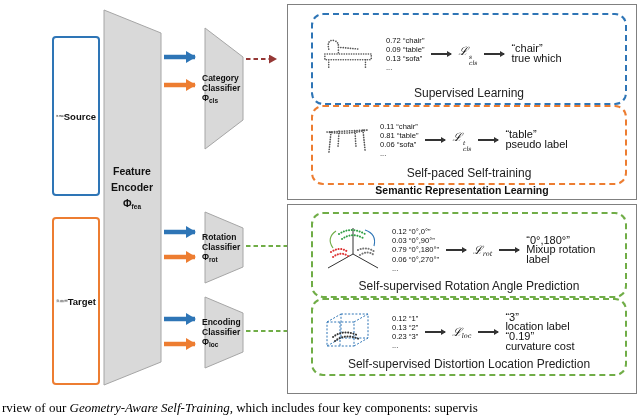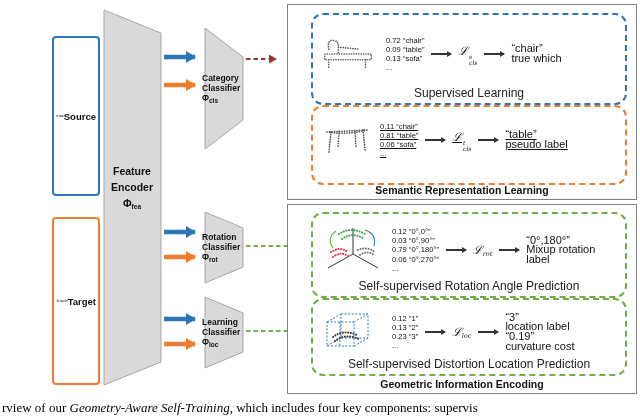--- a/index.html
+++ b/index.html
@@ -18,21 +18,21 @@
   #loc-label{left:202px;top:317px;}
   .phisub{font-size:6.5px;vertical-align:-2px;font-weight:bold;}
   .outer{position:absolute;border:1.5px solid #808080;background:#fff;}
   #semantic-panel{left:287px;top:4px;width:348px;height:194px;}
   #geometric-panel{left:287px;top:204px;width:348px;height:188px;}
   .outer .otitle{position:absolute;left:0;right:0;bottom:3px;text-align:center;font-weight:bold;font-size:10.5px;margin-top:44px;}
   .dbox{position:absolute;border-radius:12px;background:#fff;}
   .dbox .row{display:flex;align-items:center;gap:7px;padding:2px 6px 0 8px;height:calc(100% - 14px);}
   .dbox .cap{position:absolute;left:0;right:0;bottom:3px;text-align:center;font-size:12px;color:#222;}
   #sup-box{left:23px;top:8px;width:312px;height:88px;border:2px dashed #2e75b6;}
-  #spl-box{left:23px;top:100px;width:312px;height:76px;border:2px dashed #ed7d31;text-decoration:underline;}
+  #spl-box{left:23px;top:100px;width:312px;height:76px;border:2px dashed #ed7d31;}
   #rotp-box{left:23px;top:7px;width:312px;height:82px;border:2px dashed #70ad47;}
   #locp-box{left:23px;top:93px;width:312px;height:74px;border:2px dashed #70ad47;}
   .probs{font-size:7.6px;line-height:9.2px;white-space:nowrap;flex:0 0 auto;}
   .result{text-align:left;font-size:11px;line-height:9.6px;flex:0 0 auto;}
   .loss{font-family:"DejaVu Serif",serif;font-style:italic;font-size:11.5px;white-space:nowrap;flex:0 0 auto;}
   .ss{display:inline-flex;flex-direction:column;align-items:flex-start;font-size:6px;line-height:5.5px;vertical-align:-4px;margin-left:1px;}
   .subonly{font-size:6.5px;font-style:italic;vertical-align:-2px;}
   .harrow{position:relative;width:20px;height:1.2px;background:#333;flex:0 0 auto;}
   .harrow:after{content:"";position:absolute;right:-1px;top:-2.9px;width:0;height:0;border-left:5px solid #333;border-top:3.5px solid transparent;border-bottom:3.5px solid transparent;}
   .imgwrap{display:flex;align-items:center;justify-content:center;flex:0 0 auto;}
@@ -117,21 +117,21 @@
     <div>Category</div>
     <div>Classifier</div>
     <div><span>Φ</span><sub class="phisub">cls</sub></div>
   </div>
   <div id="rot-label" class="cls-label">
     <div>Rotation</div>
     <div>Classifier</div>
     <div><span>Φ</span><sub class="phisub">rot</sub></div>
   </div>
   <div id="loc-label" class="cls-label">
-    <div>Learning</div>
+    <div>Encoding</div>
     <div>Classifier</div>
     <div><span>Φ</span><sub class="phisub">loc</sub></div>
   </div>
 
   <div id="semantic-panel" class="outer">
 
     <div id="sup-box" class="dbox">
       <div class="row">
         <span class="imgwrap">
           <svg width="58" height="44" viewBox="0 0 60 44">
@@ -175,20 +175,21 @@
         <span class="loss"><span>ℒ</span><span class="ss">
               <span>t</span>
               <span>cls</span>
             </span></span>
         <span class="harrow"></span>
         <div class="result">
           <div>“table”</div>
           <div>pseudo label</div>
         </div>
       </div>
+      <div class="cap">Self-paced Self-training</div>
     </div>
 
     <div class="otitle">Semantic Representation Learning</div>
   </div>
 
   <div id="geometric-panel" class="outer">
 
     <div id="rotp-box" class="dbox">
       <div class="row">
         <span class="imgwrap">
@@ -248,20 +249,19 @@
         <div class="result">
           <div>“3”</div>
           <div>location label</div>
           <div>“0.19”</div>
           <div>curvature cost</div>
         </div>
       </div>
       <div class="cap">Self-supervised Distortion Location Prediction</div>
     </div>
 
-    <div class="otitle">Geometric Information Encoding</div>
   </div>
 
   <div class="abs figcap">
     <span>rview of our </span><i>Geometry-Aware Self-Training</i><span>, which includes four key components: supervis</span>
   </div>
 
 </div>
 
 </body></html>

